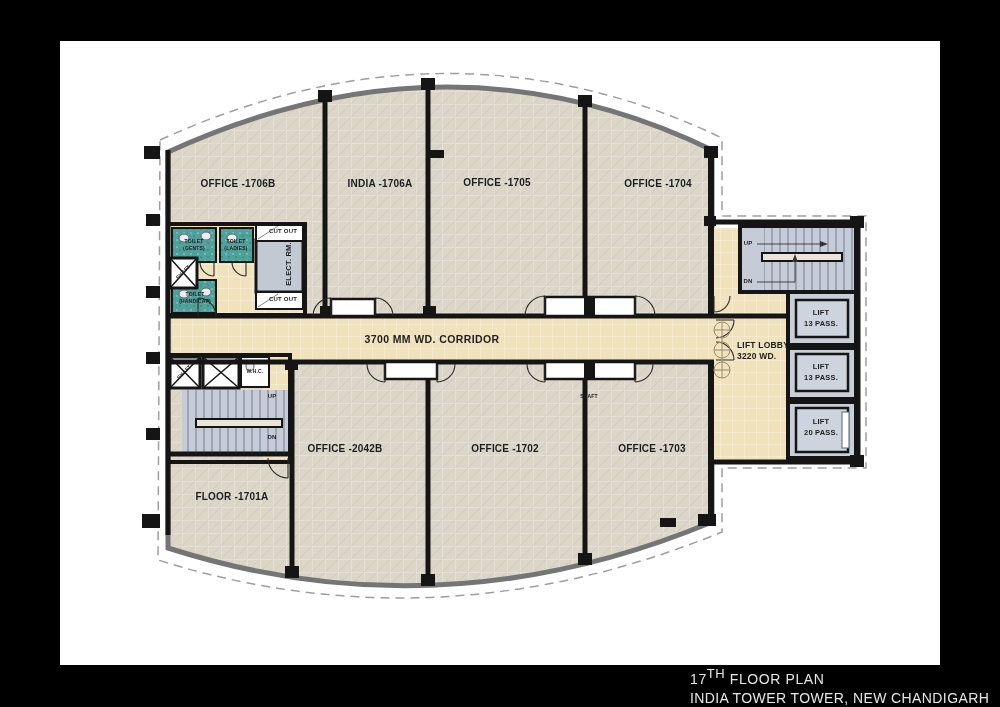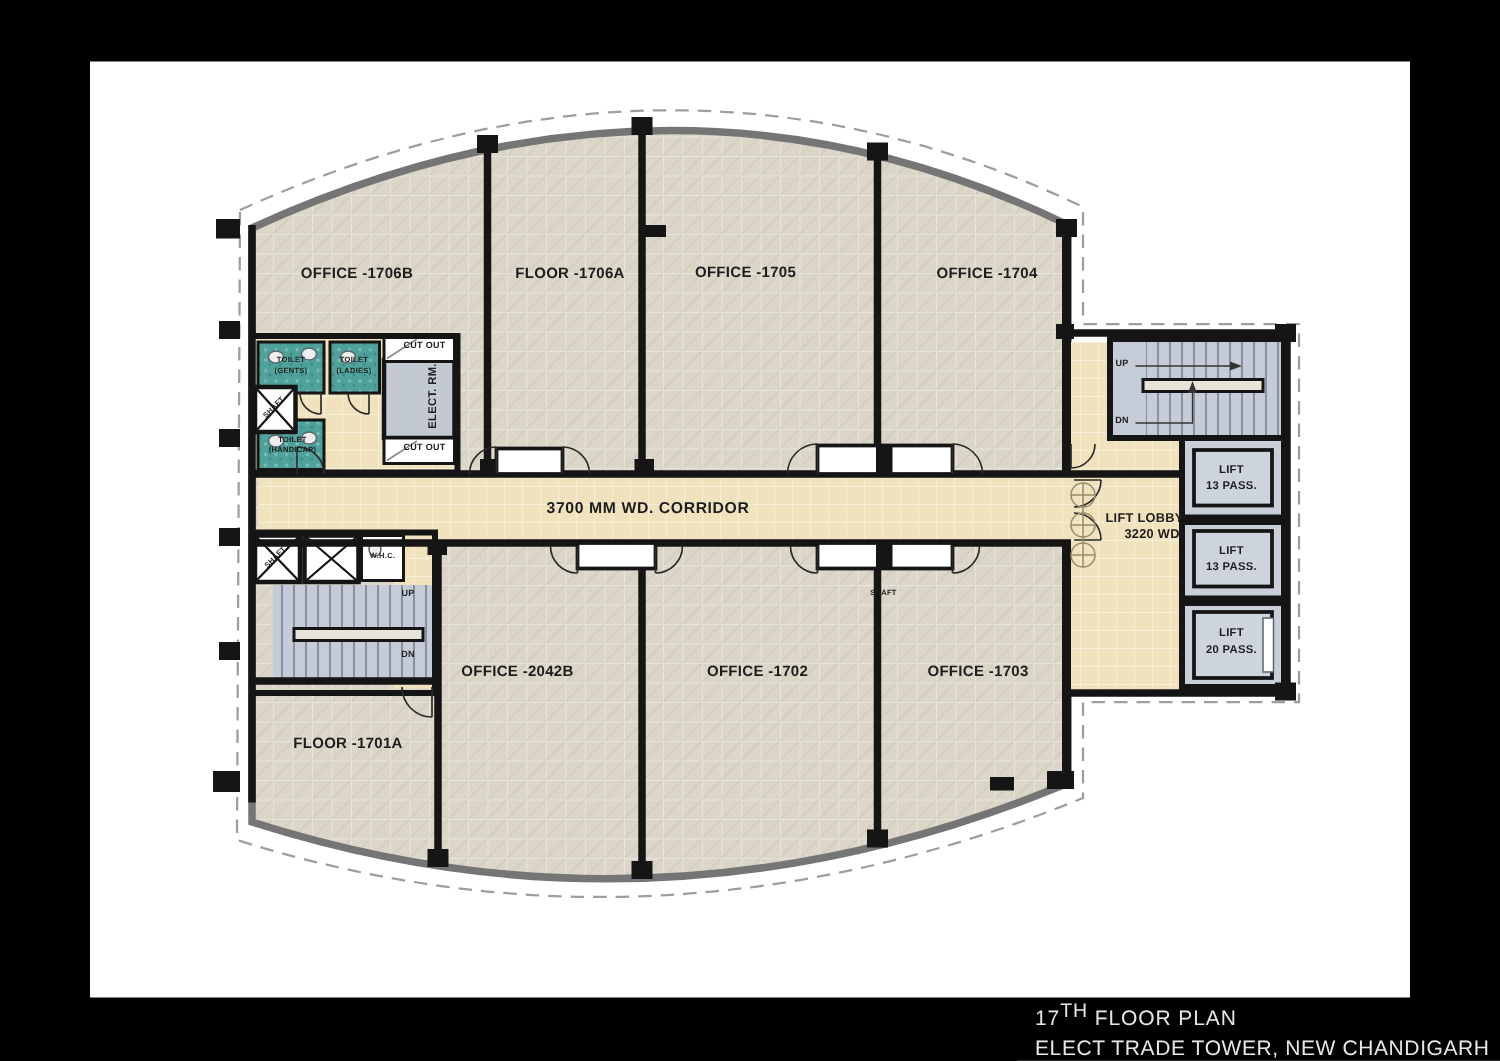--- a/index.html
+++ b/index.html
@@ -5,21 +5,21 @@
   html,body{margin:0;padding:0;background:#000;}
   .stage{position:relative;width:1000px;height:707px;background:#000;overflow:hidden;
          font-family:"Liberation Sans", sans-serif;}
   .paper{position:absolute;left:60px;top:41px;width:880px;height:624px;background:#fff;}
   svg.plan{position:absolute;left:0;top:0;width:1000px;height:707px;}
   .labels{position:absolute;left:0;top:0;width:1000px;height:707px;pointer-events:none;}
   .lb{position:absolute;transform:translate(-50%,-50%);font-weight:bold;color:#1d1d1d;
       white-space:pre-line;text-align:center;line-height:1.3;letter-spacing:.2px;}
   .s10{font-size:10px;}
   .s105{font-size:10.5px;letter-spacing:.4px;}
-  .s85{font-size:8.5px;text-align:right;}
+  .s85{font-size:8.5px;text-align:left;}
   .s75{font-size:7.5px;line-height:1.45;}
   .s6{font-size:6px;}
   .s5{font-size:5px;}
   .rotV{transform:translate(-50%,-50%) rotate(-90deg);}
   .rotD{transform:translate(-50%,-50%) rotate(-45deg);}
   .titleblock{position:absolute;left:690px;top:666px;color:#e6e6e6;}
   .titleblock .t1{font-size:14px;letter-spacing:.6px;}
   .titleblock .t1 sup{font-size:13px;}
   .titleblock .t2{font-size:14px;letter-spacing:.4px;margin-top:3px;}
 </style>
@@ -196,21 +196,21 @@
     <g stroke="#9a8c6a" stroke-width="1" fill="none">
       <circle cx="722" cy="330" r="8"></circle>
         <circle cx="722" cy="350" r="8"></circle>
         <circle cx="722" cy="370" r="8"></circle>
       <path d="M714,330 H730 M722,322 V378 M714,350 H730 M714,370 H730"></path>
     </g>
   </svg>
 
   <div class="labels">
     <span class="lb s10" style="left:238px;top:183px">OFFICE -1706B</span>
-    <span class="lb s10" style="left:380px;top:183px">FLOOR -1706A</span>
+    <span class="lb s10" style="left:380px;top:183px">INDIA -1706A</span>
     <span class="lb s10" style="left:497px;top:182px">OFFICE -1705</span>
     <span class="lb s10" style="left:658px;top:183px">OFFICE -1704</span>
     <span class="lb s10" style="left:232px;top:496px">FLOOR -1701A</span>
     <span class="lb s10" style="left:345px;top:448px">OFFICE -2042B</span>
     <span class="lb s10" style="left:505px;top:448px">OFFICE -1702</span>
     <span class="lb s10" style="left:652px;top:448px">OFFICE -1703</span>
 
     <span class="lb s105" style="left:432px;top:340px">3700 MM WD. CORRIDOR</span>
     <span class="lb s85" style="left:763px;top:351px">LIFT LOBBY
 3220 WD.</span>
@@ -237,15 +237,15 @@
     <span class="lb s5" style="left:255px;top:371px">W.H.C.</span>
     <span class="lb s5 rotD" style="left:183px;top:272px">SHAFT</span>
     <span class="lb s5 rotD" style="left:184px;top:372px">SHAFT</span>
     <span class="lb s5" style="left:589px;top:396px">SHAFT</span>
     <span class="lb s6" style="left:283px;top:232px">CUT OUT</span>
     <span class="lb s6" style="left:283px;top:300px">CUT OUT</span>
   </div>
 
   <div class="titleblock">
     <div class="t1"><span>17</span><sup>TH</sup><span> FLOOR PLAN</span></div>
-    <div class="t2">ELECT TRADE TOWER, NEW CHANDIGARH</div>
+    <div class="t2">INDIA TOWER TOWER, NEW CHANDIGARH</div>
   </div>
 </div>
 
 </body></html>

